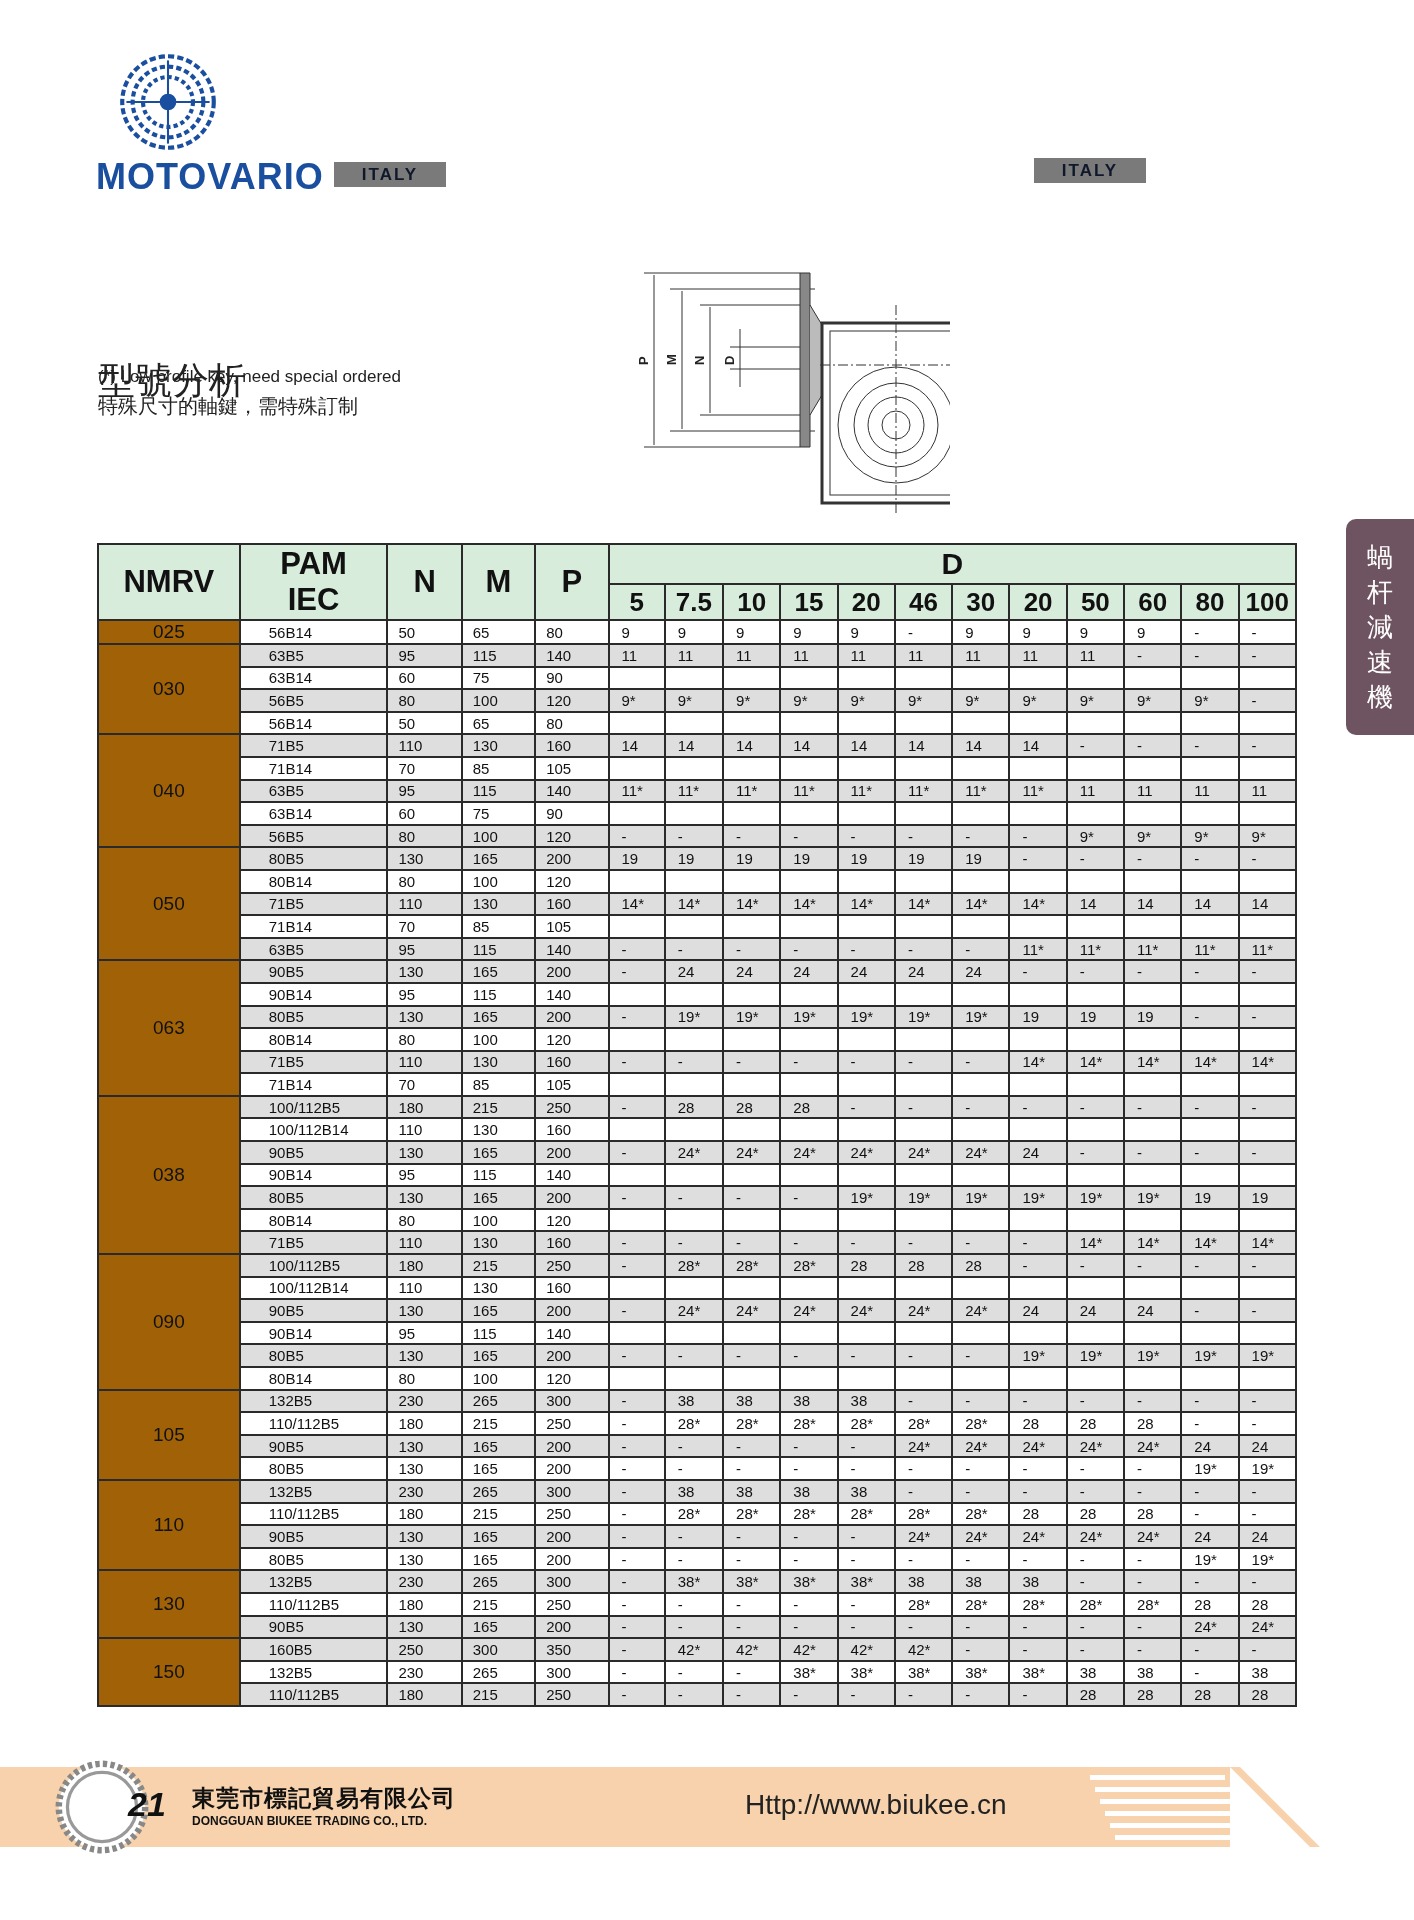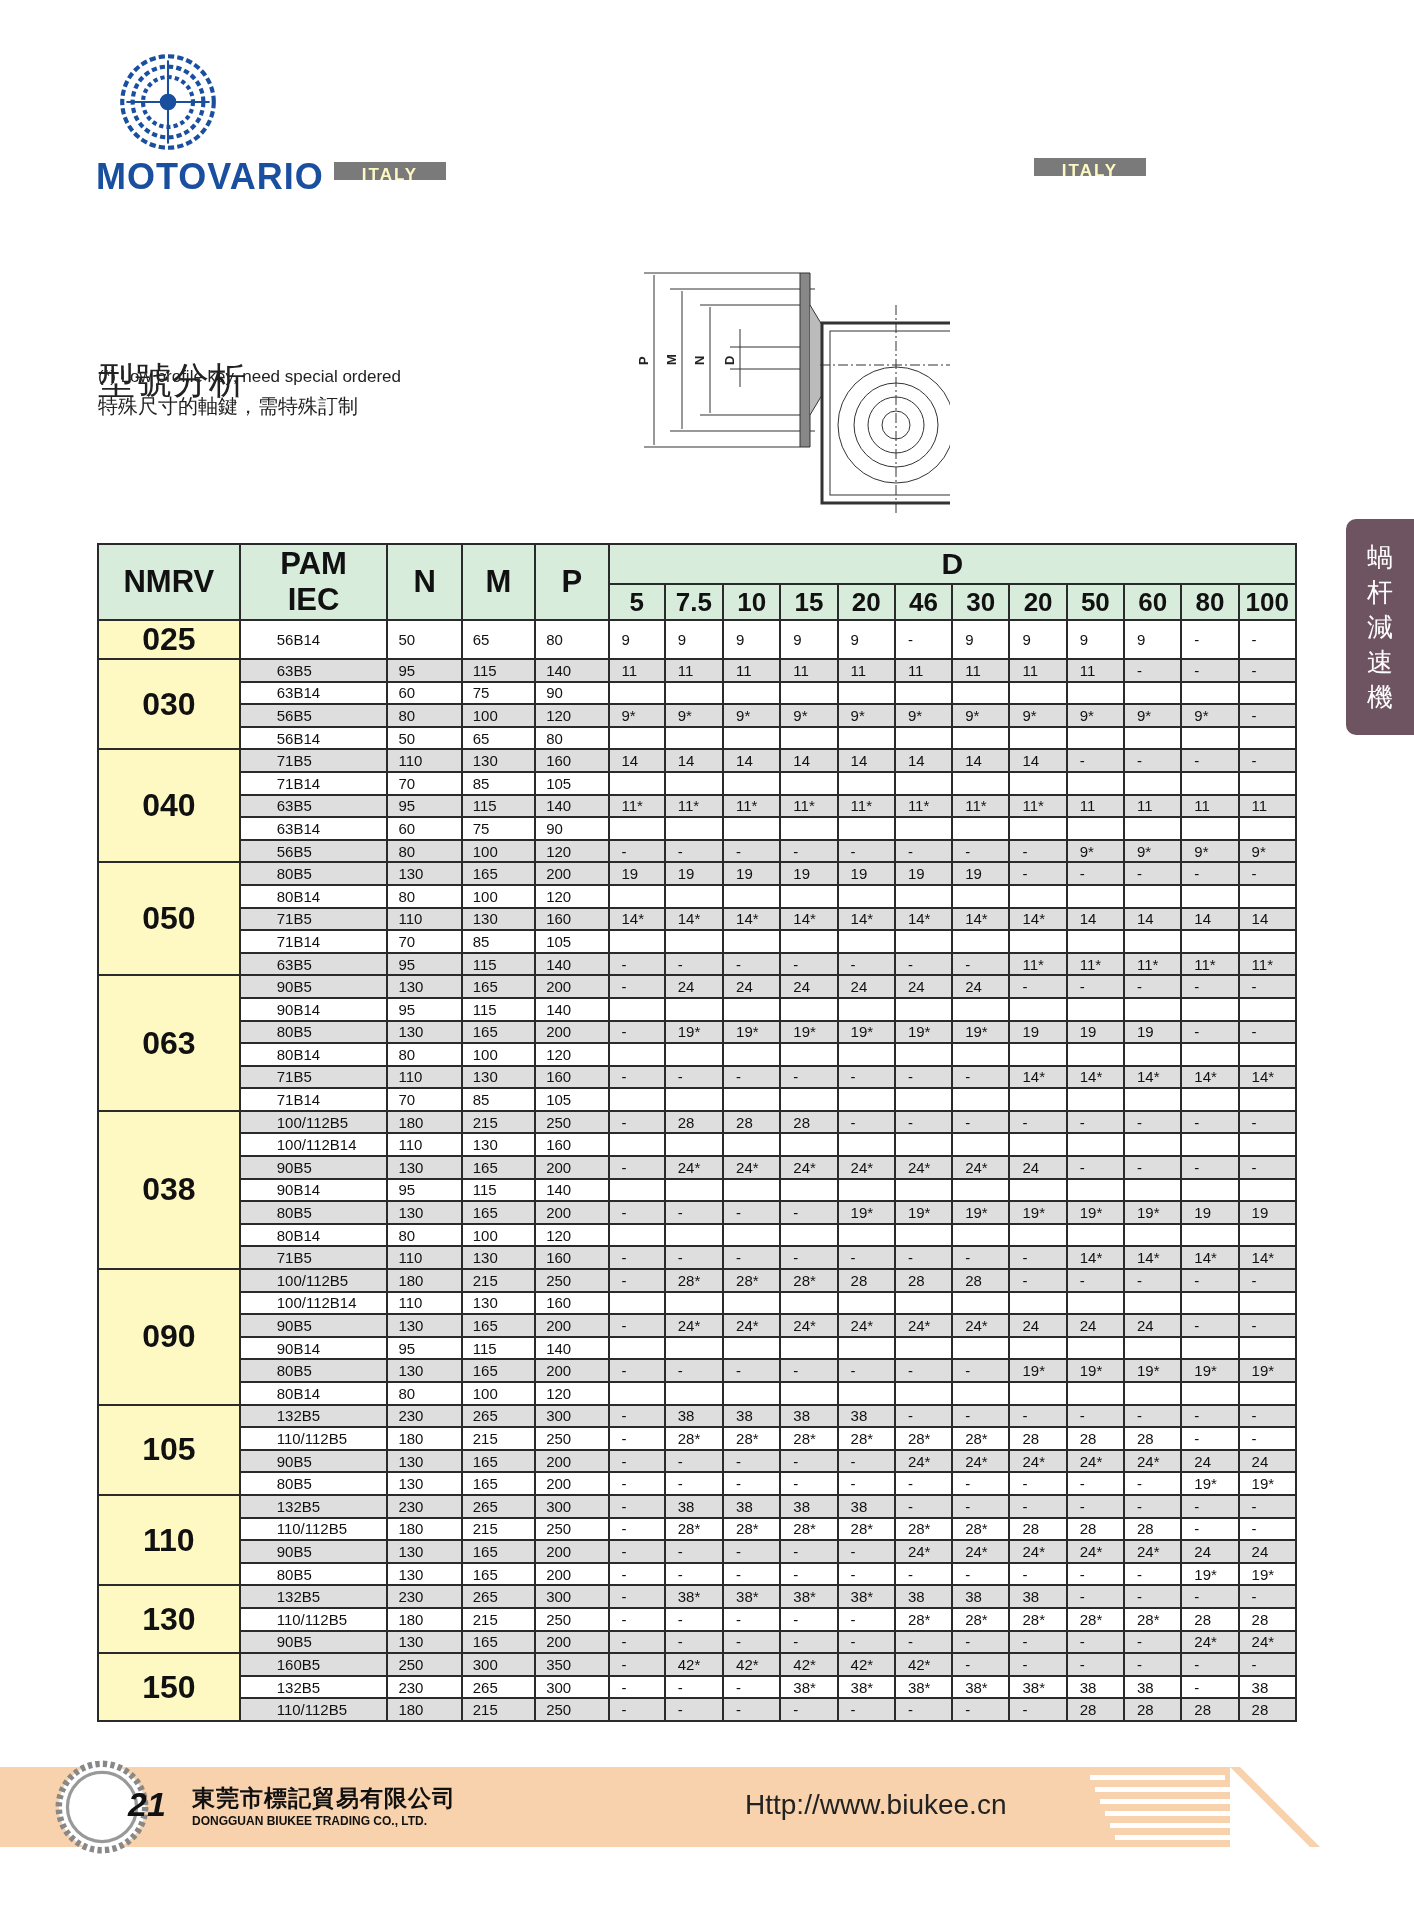--- a/index.html
+++ b/index.html
@@ -2,43 +2,43 @@
 <html><head>
 <meta charset="utf-8">
 <style>
   * { box-sizing: border-box; margin: 0; padding: 0; }
   html, body { width: 1414px; height: 1920px; background: #fff; overflow: hidden; }
   body { position: relative; font-family: "Liberation Sans", sans-serif; color: #111; }
 
   .motovario { position: absolute; left: 96px; top: 50px; width: 360px; height: 140px; }
   .motovario .gear { position: absolute; left: 20px; top: 0; width: 104px; height: 104px; }
   .motovario .brand { position: absolute; left: 0; top: 106px; font-size: 36px; font-weight: bold; color: #1a4fa0; letter-spacing: 1px; }
-  .italy-tag { position: absolute; background: #7a7a7a; color: #fef9c3; font-size: 17px; font-weight: bold; letter-spacing: 2px; text-align: center; line-height: 25px; height: 18px; }
+  .italy-tag { position: absolute; background: #7a7a7a; color: #0f172a; font-size: 17px; font-weight: bold; letter-spacing: 2px; text-align: center; line-height: 25px; height: 25px; }
   .motovario .italy-tag { left: 238px; top: 112px; width: 112px; }
 
   .bbm { position: absolute; left: 838px; top: 118px; width: 320px; height: 70px; }
   .bbm .brand { position: absolute; left: 0; top: 0; font-size: 70px; font-weight: bold; color: #fff; -webkit-text-stroke: 2.5px #1a4fa0; letter-spacing: 2px; line-height: 66px; font-family: "DejaVu Sans", sans-serif; }
   .bbm .italy-tag { left: 196px; top: 40px; width: 112px; }
 
   .page-title { position: absolute; left: 98px; top: 308px; font-size: 37px; font-family: "DejaVu Sans", sans-serif; color: #222; margin-top: 48px; }
   .note-en { position: absolute; left: 98px; top: 367px; font-size: 17px; color: #222; }
   .note-zh { position: absolute; left: 98px; top: 393px; font-size: 20px; color: #222; font-family: "DejaVu Sans", sans-serif; }
 
   .diagram { position: absolute; left: 630px; top: 265px; width: 320px; height: 250px; }
 
   .side-tab { position: absolute; left: 1346px; top: 519px; width: 68px; height: 216px; background: #6e5361; border-radius: 10px 0 0 10px; color: #fff; font-family: "DejaVu Sans", sans-serif; font-size: 26px; display: flex; flex-direction: column; align-items: center; justify-content: center; line-height: 35px; }
 
   table.spec { position: absolute; left: 97px; top: 543px; width: 1200px; border-collapse: collapse; table-layout: fixed; }
   table.spec td, table.spec th { border: 2px solid #2a2a2a; font-size: 15px; height: 22.6px; padding: 0 0 0 6px; text-align: left; white-space: nowrap; overflow: hidden; }
   table.spec thead th { background: #d8ecdc; font-weight: bold; text-align: center; padding: 0; }
   table.spec thead .big { font-size: 31px; }
   table.spec thead .d-head { font-size: 30px; height: 40px; }
   table.spec thead .d-sub { font-size: 26px; height: 36px; }
-  table.spec td.model { background: #fef9c3; font-size: 32px; font-weight: bold; text-align: center; padding: 0; }
-  table.spec td.pam { padding-left: 36px; }
+  table.spec td.model { background: #a16207; font-size: 19px; font-weight: normal; text-align: center; padding: 0; }
+  table.spec td.pam { padding-left: 28px; }
   table.spec td.num { text-align: left; padding-left: 10px; }
   table.spec tr.shade td:not(.model) { background: #dedede; }
   table.spec td.d { padding-left: 12px; }
 
   .footer { position: absolute; left: 0; top: 1767px; width: 1414px; height: 80px; }
   .footer .band { position: absolute; left: 0; top: 0; width: 1230px; height: 80px; background: #f7d2ad; }
   .footer .stripes { position: absolute; left: 1090px; top: 0; width: 230px; height: 80px; }
   .footer .page-gear { position: absolute; left: 48px; top: -14px; width: 108px; height: 108px; }
   .footer .page-num { position: absolute; left: 78px; top: 18px; width: 50px; font-size: 34px; font-weight: bold; font-style: italic; text-align: center; color: #111; margin-left: 44px; }
   .footer .company-zh { position: absolute; left: 192px; top: 16px; font-size: 23px; font-weight: bold; font-family: "DejaVu Sans", sans-serif; letter-spacing: 1px; }

